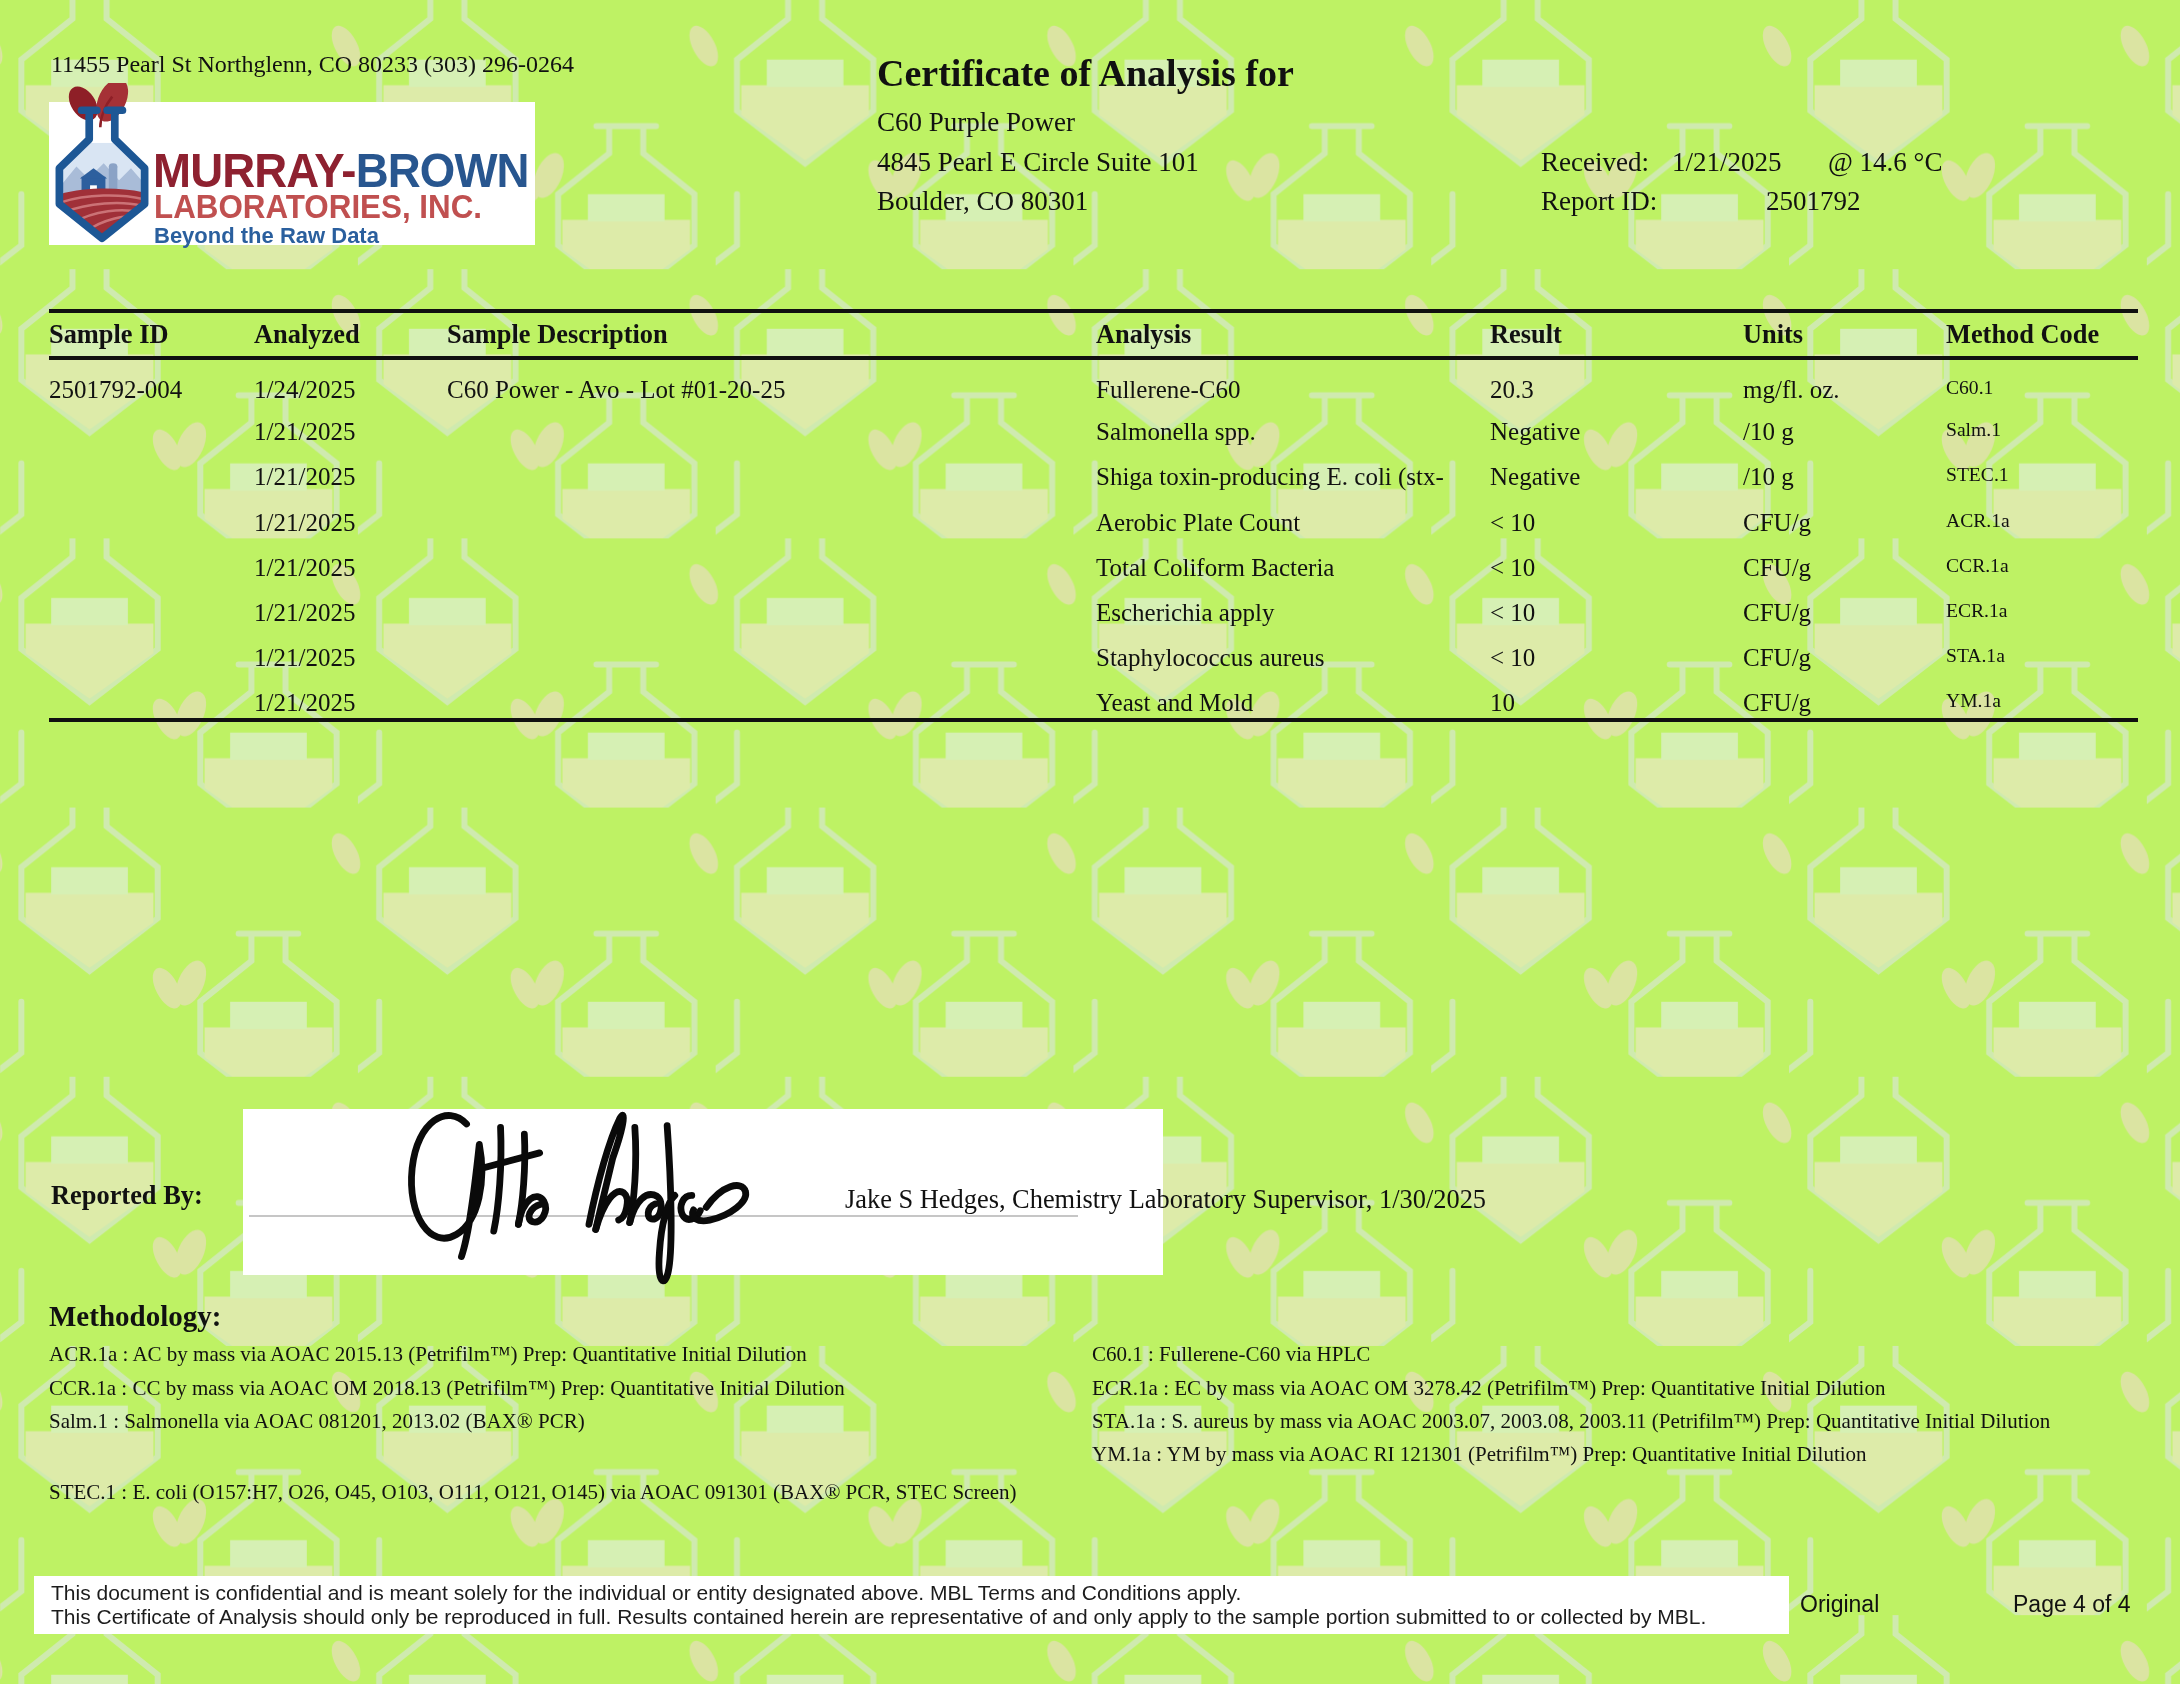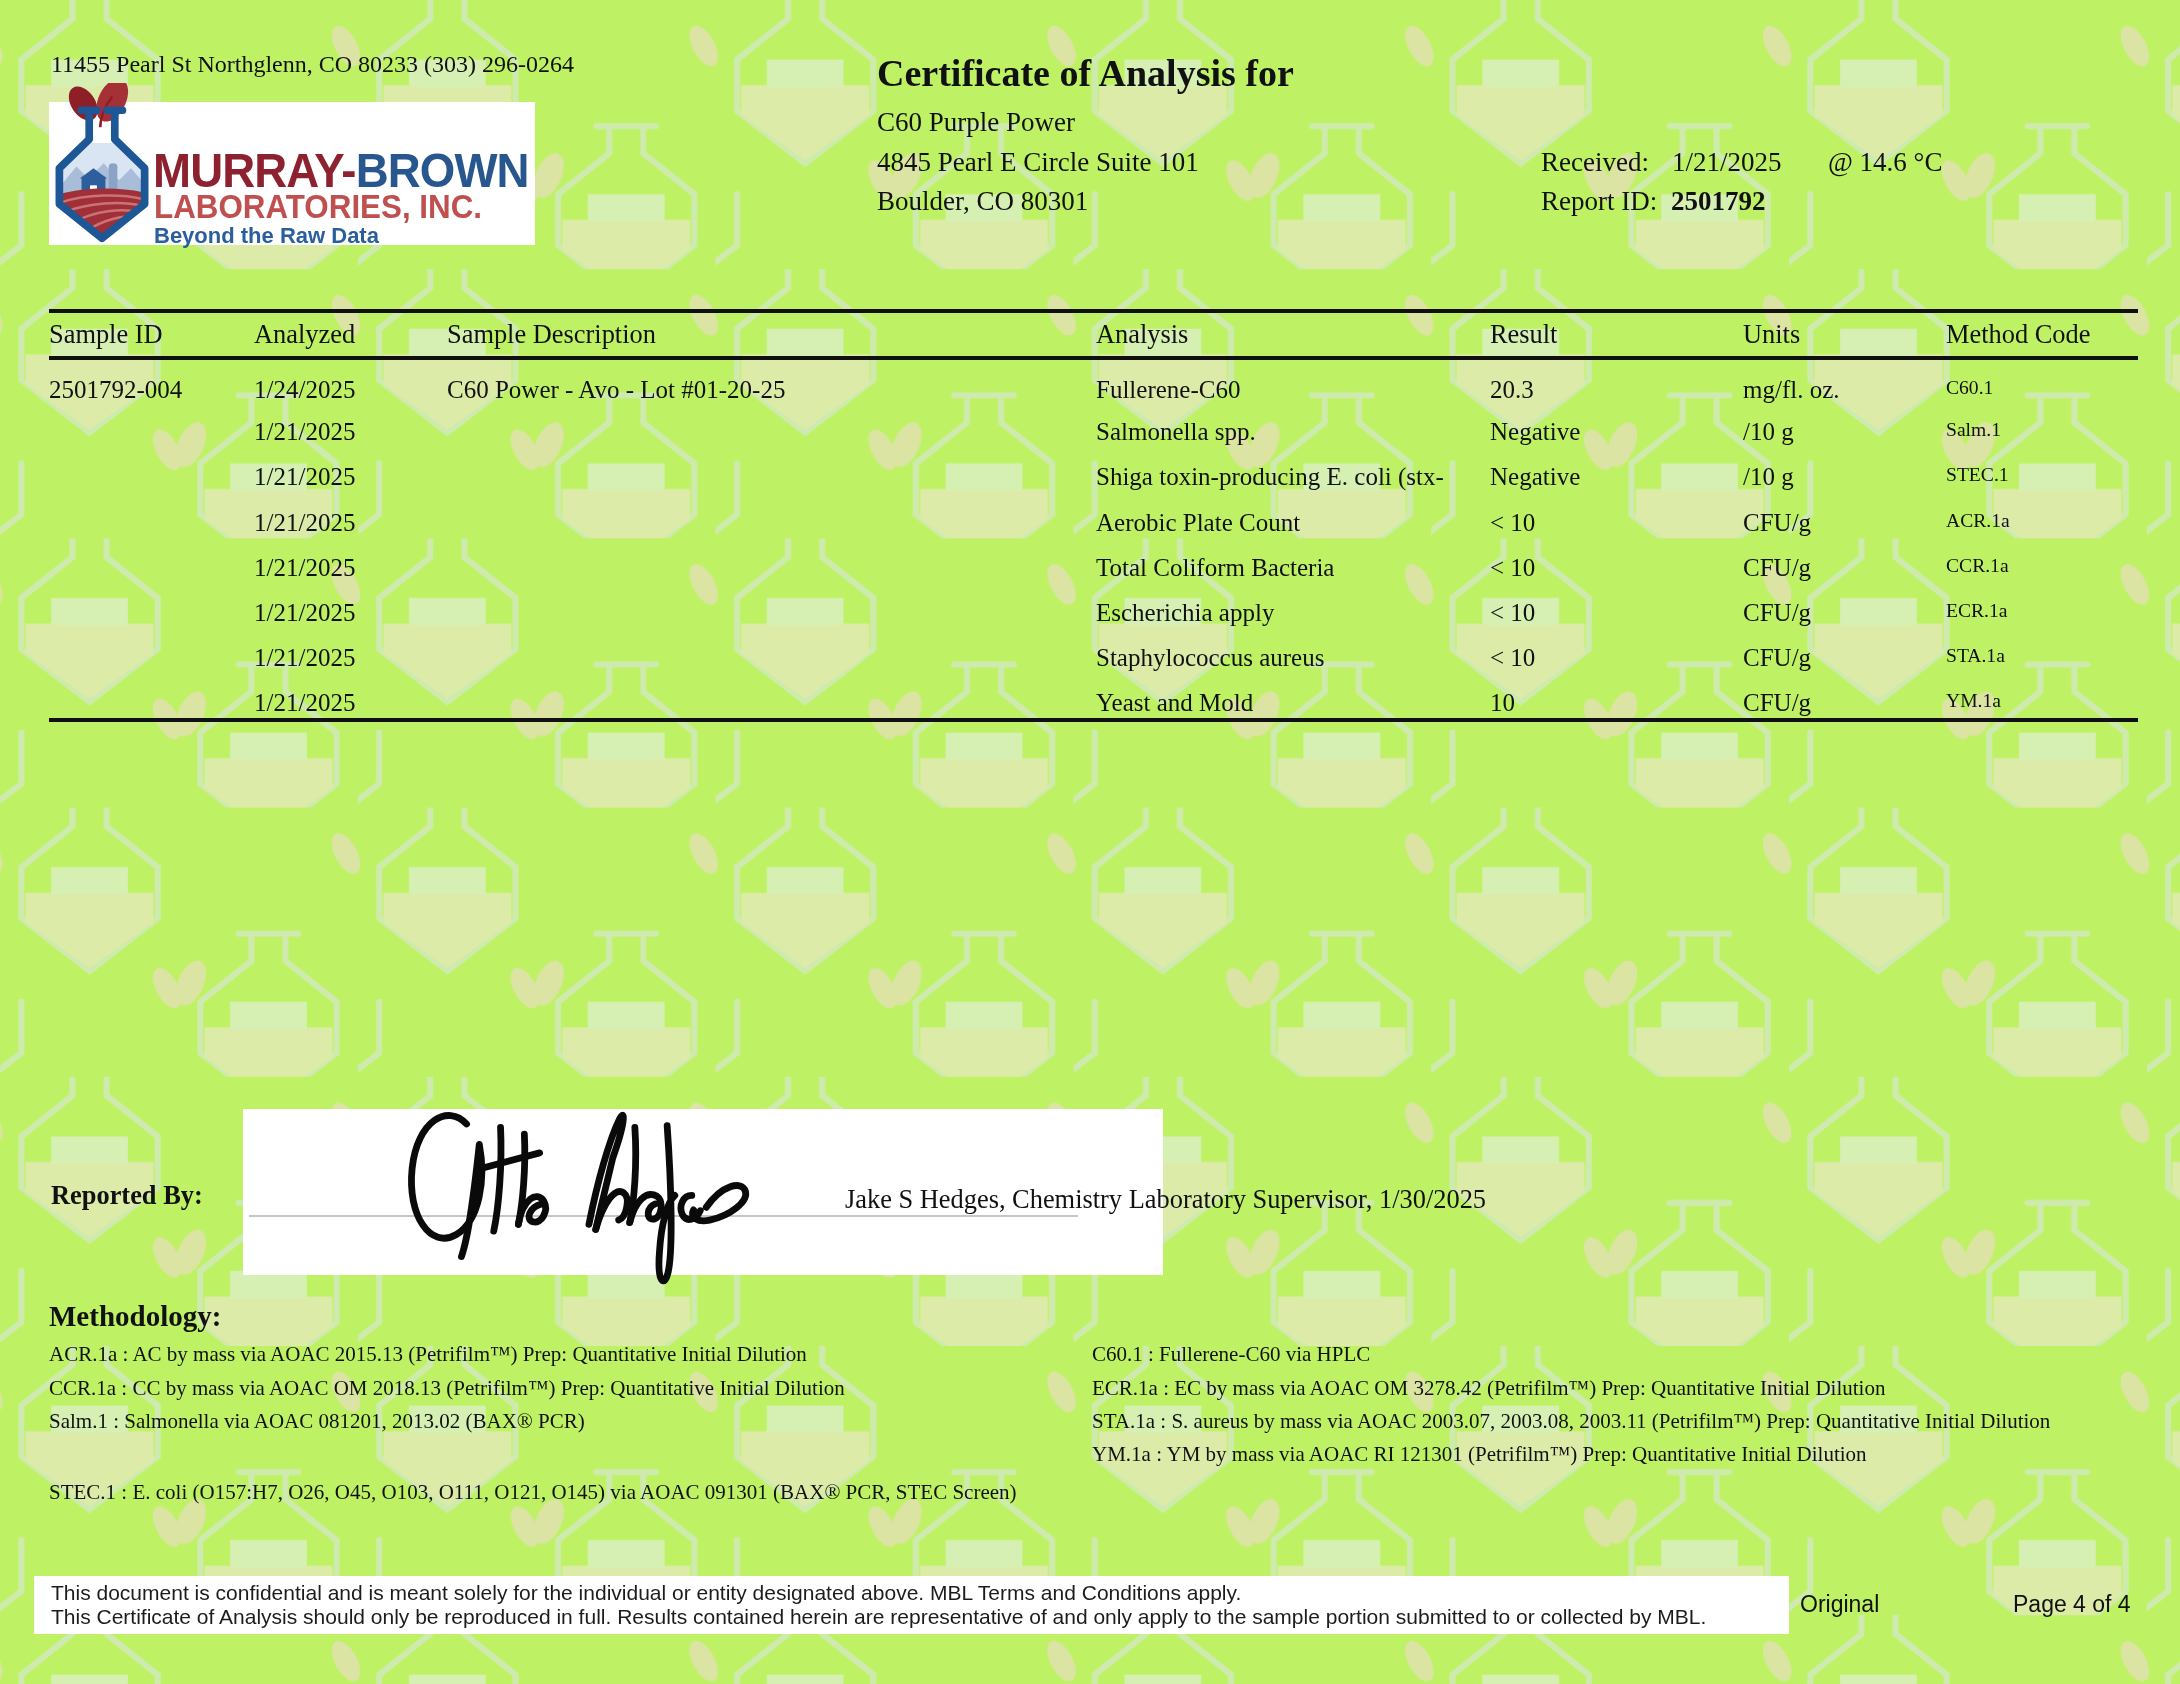--- a/index.html
+++ b/index.html
@@ -12,34 +12,34 @@
   
   .addr-line{left:51px;top:51px;font-size:24px;z-index:2;}
   .cert-title{left:877px;top:51px;font-size:38px;font-weight:bold;z-index:2;}
   .client-name{left:877px;top:107px;font-size:27px;z-index:2;}
   .client-a1{left:877px;top:147px;font-size:27px;z-index:2;}
   .client-a2{left:877px;top:186px;font-size:27px;z-index:2;}
   .recv-label{left:1541px;top:147px;font-size:27px;z-index:2;}
   .recv-date{left:1672px;top:147px;font-size:27px;z-index:2;}
   .recv-temp{left:1828px;top:147px;font-size:27px;z-index:2;}
   .repid-label{left:1541px;top:186px;font-size:27px;z-index:2;}
-  .repid-value{left:1671px;top:186px;font-size:27px;z-index:2;font-weight:bold;}
+  .repid-value{left:1766px;top:186px;font-size:27px;z-index:2;}
   #logo-svg{position:absolute;left:49px;top:83px;width:106px;height:162px;z-index:2;}
   .logo-name{left:153px;top:143px;font-family:"Liberation Sans",sans-serif;font-size:48px;font-weight:bold;
              letter-spacing:-0.9px;transform:scaleX(.95);transform-origin:left;z-index:2;}
   .logo-name .maroon{color:#8e2130;}
   .logo-name .blue{color:#28568f;}
   .logo-sub{left:154px;top:188px;font-family:"Liberation Sans",sans-serif;font-size:33px;font-weight:bold;
             color:#c05050;letter-spacing:0px;transform:scaleX(.95);transform-origin:left;z-index:2;}
   .logo-tag{left:154px;top:223px;font-family:"Liberation Sans",sans-serif;font-size:22px;font-weight:bold;
             color:#2a5f9e;z-index:2;}
   
   .rule{position:absolute;left:49px;width:2089px;height:4.3px;background:#101010;z-index:2;}
   .thead-row{position:absolute;left:0;top:319px;width:100%;z-index:2;}
-  .thead-row span{position:absolute;font-size:26.4px;font-weight:normal;white-space:nowrap;}
+  .thead-row span{position:absolute;font-size:26.4px;font-weight:bold;white-space:nowrap;}
   .trow{position:absolute;left:0;width:100%;height:37px;z-index:2;}
   .trow span{position:absolute;top:0;font-size:25px;white-space:nowrap;}
   .trow span.method-cell{font-size:19.6px;top:0.9px;}
   .col-sample{left:49px;}  .col-analyzed{left:254px;} .col-desc{left:447px;}
   .col-analysis{left:1096px;} .col-result{left:1490px;} .col-units{left:1743px;} .col-method{left:1946px;}
   
   .reported-by{left:51px;top:1180px;font-size:26.4px;font-weight:bold;z-index:2;}
   .sig-line{position:absolute;left:249px;top:1215px;width:829px;height:1.7px;background:#c6c6c6;z-index:2;}
   #sig-svg{position:absolute;left:366px;top:1090px;width:400px;height:204px;z-index:3;}
   .signer{left:845px;top:1184px;font-size:26.4px;z-index:2;}

